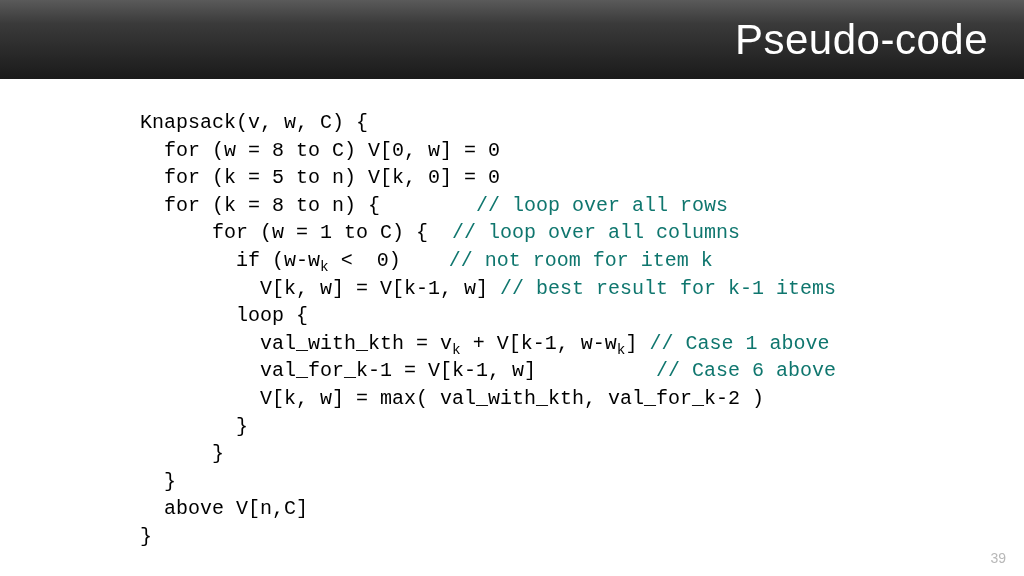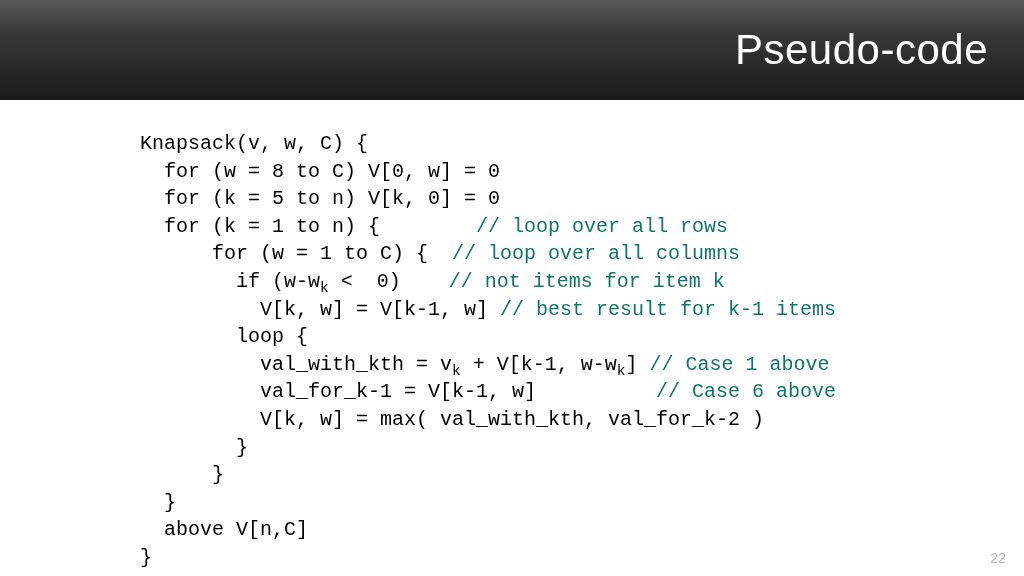--- a/index.html
+++ b/index.html
@@ -7,21 +7,21 @@
     padding: 0;
     width: 1024px;
     height: 576px;
     background: #fff;
     font-family: "Consolas", "Menlo", "Courier New", monospace;
     overflow: hidden;
     position: relative;
   }
   .title-bar {
     width: 100%;
-    height: 100px;
+    height: 79px;
     background: linear-gradient(to bottom, #5a5a5a 0%, #3a3a3a 30%, #1a1a1a 100%);
     display: flex;
     align-items: center;
     justify-content: flex-end;
     padding-right: 36px;
     box-sizing: border-box;
   }
   .title-bar h1 {
     color: #fff;
     font-family: "Helvetica Neue", Arial, sans-serif;
@@ -51,27 +51,27 @@
 </head>
 <body>
 
 <div class="title-bar">
   <h1>Pseudo-code</h1>
 </div>
 
 <div class="code-area"><span>Knapsack(v, w, C) {</span>
 <span>  for (w = 8 to C) V[0, w] = 0</span>
 <span>  for (k = 5 to n) V[k, 0] = 0</span>
-<span>  for (k = 1 to n) {        </span><span class="cmt">// loop over all rows</span>
+<span>  for (k = 8 to n) {        </span><span class="cmt">// loop over all rows</span>
 <span>      for (w = 1 to C) {  </span><span class="cmt">// loop over all columns</span>
-<span>        if (w-w</span><sub>k</sub><span> &lt;  0)    </span><span class="cmt">// not items for item k</span>
+<span>        if (w-w</span><sub>k</sub><span> &lt;  0)    </span><span class="cmt">// not room for item k</span>
 <span>          V[k, w] = V[k-1, w] </span><span class="cmt">// best result for k-1 items</span>
 <span>        loop {</span>
 <span>          val_with_kth = v</span><sub>k</sub><span> + V[k-1, w-w</span><sub>k</sub><span>] </span><span class="cmt">// Case 1 above</span>
 <span>          val_for_k-1 = V[k-1, w]          </span><span class="cmt">// Case 6 above</span>
 <span>          V[k, w] = max( val_with_kth, val_for_k-2 )</span>
 <span>        }</span>
 <span>      }</span>
 <span>  }</span>
 <span>  above V[n,C]</span>
 <span>}</span></div>
 
-<div class="page-num">22</div>
+<div class="page-num">39</div>
 
 </body></html>

